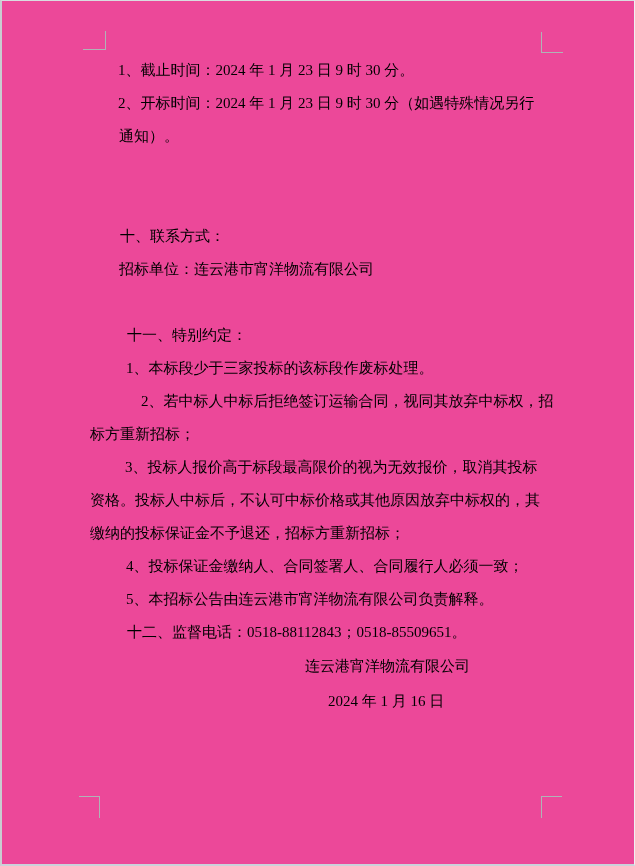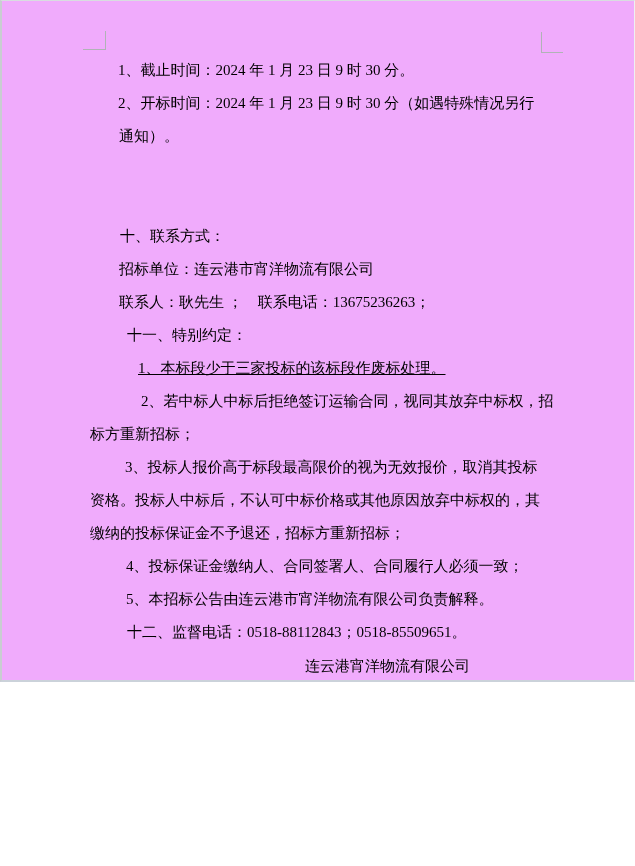--- a/index.html
+++ b/index.html
@@ -3,23 +3,23 @@
 <meta charset="utf-8">
 <style>
   html, body {
     margin: 0;
     padding: 0;
     background: #ffffff;
   }
   .page {
     position: relative;
     width: 635px;
-    height: 682px;
+    height: 866px;
     box-sizing: border-box;
-    background: #f0abfc;
+    background: #ec4899;
     border-left: 2px solid #c9cdd1;
     border-top: 1px solid #d9dce0;
     border-bottom: 2px solid #cbd2da;
     border-right: 1px solid #eef0f2;
     overflow: hidden;
     font-family: "Liberation Serif", "DejaVu Serif", serif;
   }
   .line {
     position: absolute;
     font-size: 15px;
@@ -31,21 +31,21 @@
   
   .l1  { left: 116px; top: 60px;  }
   .l2  { left: 116px; top: 93px;  }
   .l3  { left: 117px; top: 126px; }
   .l4  { left: 117px; top: 160px; }
   .l5  { left: 117px; top: 193px; }
   .l6  { left: 118px; top: 226px; }
   .l7  { left: 117px; top: 259px; }
   .l8  { left: 117px; top: 292px; }
   .l9  { left: 118px; top: 325px; margin-left: 7px; }
-  .l10 { left: 136px; top: 358px; text-decoration: underline; }
+  .l10 { left: 124px; top: 358px; }
   .l11 { left: 139px; top: 391px; }
   .l12 { left: 88px;  top: 424px; }
   .l13 { left: 123px; top: 457px; }
   .l14 { left: 88px;  top: 490px; }
   .l15 { left: 88px;  top: 523px; }
   .l16 { left: 124px; top: 556px; }
   .l17 { left: 124px; top: 589px; text-align: center; }
   .l18 { left: 125px; top: 622px; }
   .l19 { left: 303px; top: 656px; }
   .l20 { left: 326px; top: 691px; }
@@ -69,21 +69,20 @@
   <div class="crop tl"></div>
   <div class="crop tr"></div>
   <div class="crop bl"></div>
   <div class="crop br"></div>
 
   <div class="line l1">1、截止时间：2024 年 1 月 23 日 9 时 30 分。</div>
   <div class="line l2">2、开标时间：2024 年 1 月 23 日 9 时 30 分（如遇特殊情况另行</div>
   <div class="line l3">通知）。</div>
   <div class="line l6">十、联系方式：</div>
   <div class="line l7">招标单位：连云港市宵洋物流有限公司</div>
-  <div class="line l8">联系人：耿先生 ；    联系电话：13675236263；</div>
   <div class="line l9">十一、特别约定：</div>
   <div class="line l10">1、本标段少于三家投标的该标段作废标处理。</div>
   <div class="line l11">2、若中标人中标后拒绝签订运输合同，视同其放弃中标权，招</div>
   <div class="line l12">标方重新招标；</div>
   <div class="line l13">3、投标人报价高于标段最高限价的视为无效报价，取消其投标</div>
   <div class="line l14">资格。投标人中标后，不认可中标价格或其他原因放弃中标权的，其</div>
   <div class="line l15">缴纳的投标保证金不予退还，招标方重新招标；</div>
   <div class="line l16">4、投标保证金缴纳人、合同签署人、合同履行人必须一致；</div>
   <div class="line l17">5、本招标公告由连云港市宵洋物流有限公司负责解释。</div>
   <div class="line l18">十二、监督电话：0518-88112843；0518-85509651。</div>

